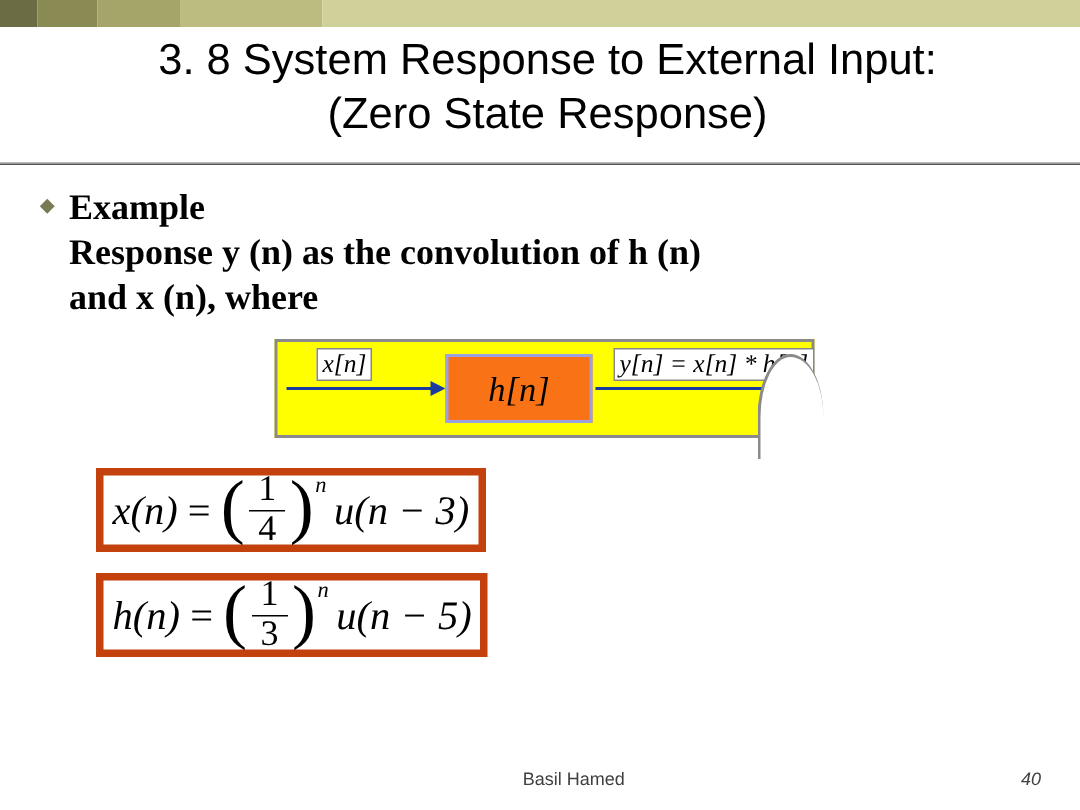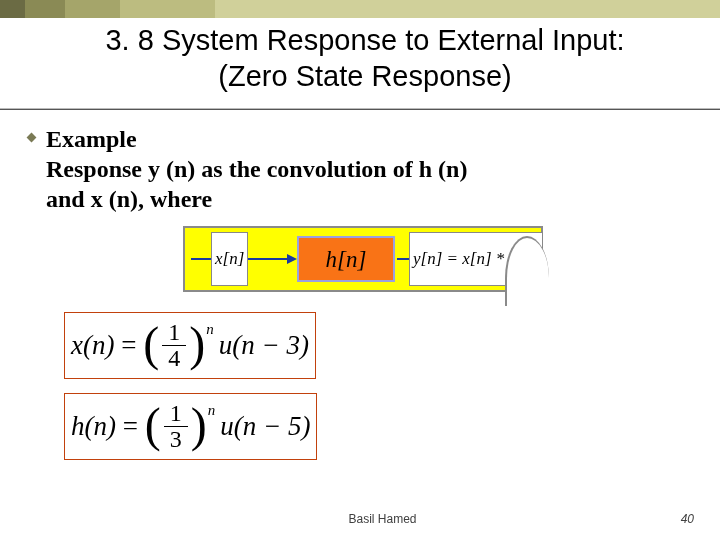--- a/index.html
+++ b/index.html
@@ -102,21 +102,21 @@
     border-left: 10px solid #1a3aa0;
   }
   .diag-label {
     position: absolute;
     font-family: "Times New Roman", serif;
     font-style: italic;
     font-size: 17px;
     color: #000;
     background: #fff;
     border: 1px solid #888;
-    padding: 16px 3px;
+    padding: 0 3px;
     white-space: nowrap;
   }
   .curve {
     position: absolute;
     right: -6px;
     top: 10px;
     width: 44px;
     height: 70px;
     border: 2px solid #8a8a8a;
     border-radius: 50% 50% 0 0 / 60% 60% 0 0;
@@ -127,22 +127,22 @@
   .equations {
     margin-top: 20px;
     font-family: "Times New Roman", serif;
     font-size: 27px;
     line-height: 1;
   }
   .eq-row {
     display: flex;
     align-items: center;
     margin: 14px 0 14px 18px;
-    height: 67px;
-    border: 1px solid #c2410c;
+    height: 56px;
+    border: 5px solid #c2410c;
     width: fit-content;
     padding: 2px 6px 2px 6px;
     background: #fff;
   }
   .func { font-style: italic; }
   .frac {
     display: inline-flex;
     flex-direction: column;
     align-items: center;
     vertical-align: middle;

